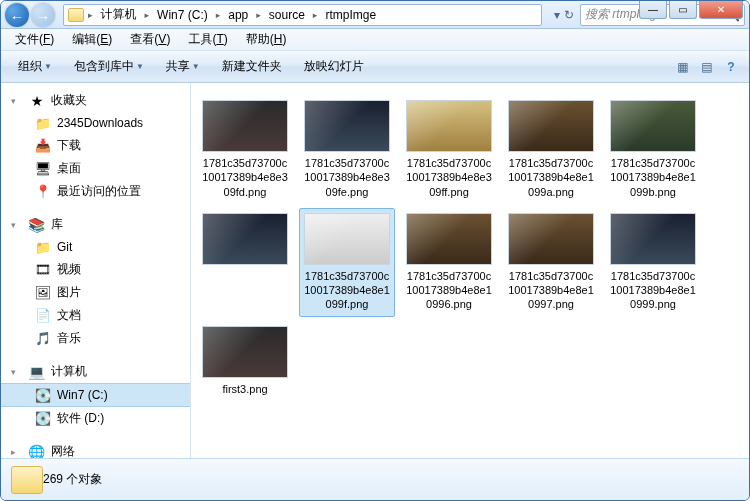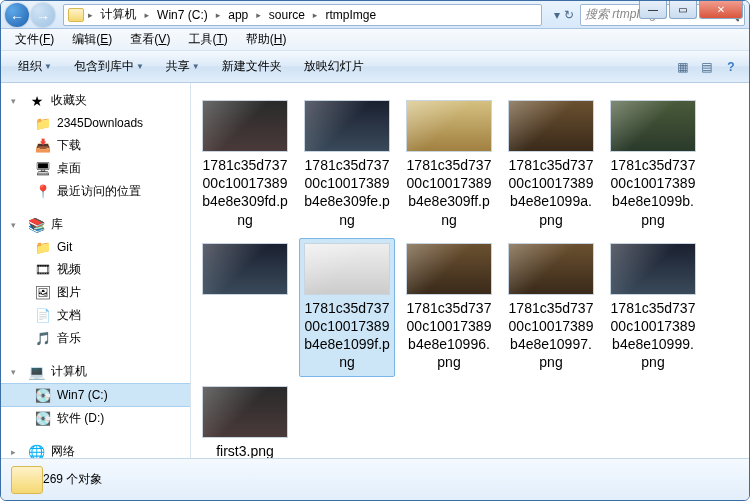--- a/index.html
+++ b/index.html
@@ -34,21 +34,21 @@
 .side-head .ar{font-size:9px;color:#888;margin-right:2px;width:10px}
 .side-item{display:flex;align-items:center;padding:3px 10px 3px 34px;gap:6px;cursor:pointer}
 .side-item.sel{background:#cde6f7;border-top:1px solid #a8d0ee;border-bottom:1px solid #a8d0ee}
 .side-item .ico{width:16px;height:16px;display:flex;align-items:center;justify-content:center;font-size:13px}
 .content{flex:1;overflow-y:auto;padding:12px 6px;background:#fff}
 .grid{display:flex;flex-wrap:wrap;gap:4px 6px;align-content:flex-start}
 .thumb-item{width:96px;display:flex;flex-direction:column;align-items:center;padding:4px;cursor:pointer;border:1px solid transparent;border-radius:2px}
 .thumb-item.sel{background:#cde6f7;border-color:#7ab7e8}
 .thumb{width:86px;height:52px;border:1px solid #c8d4df;background:#888;position:relative;overflow:hidden}
 .thumb .glow{position:absolute;inset:0;background:linear-gradient(135deg,rgba(255,255,255,.3),transparent 50%)}
-.fname{text-align:center;line-height:1.3;margin-top:4px;word-break:break-all;font-size:14px}
+.fname{text-align:center;line-height:1.3;margin-top:4px;word-break:break-all;font-size:11px}
 .statusbar{height:42px;background:linear-gradient(#f4f9fe,#e2eefb);border-top:1px solid #c5d8ea;display:flex;align-items:center;padding:0 10px;}
 .status-folder{width:32px;height:28px;background:linear-gradient(#fff2c8,#f5d872);border:1px solid #d8b951;border-radius:3px}
 
 .t0{background:linear-gradient(#2a2a2a,#4a3a3a)}
 .t1{background:linear-gradient(#1a2030,#3a4a5a)}
 .t2{background:linear-gradient(#d5c080,#a08040)}
 .t3{background:linear-gradient(#6a5030,#3a2a1a)}
 .t4{background:linear-gradient(#4a5a3a,#2a3a2a)}
 .t5{background:linear-gradient(#8a9a7a,#5a6a5a)}
 .t6{background:linear-gradient(#eee,#ccc)}

